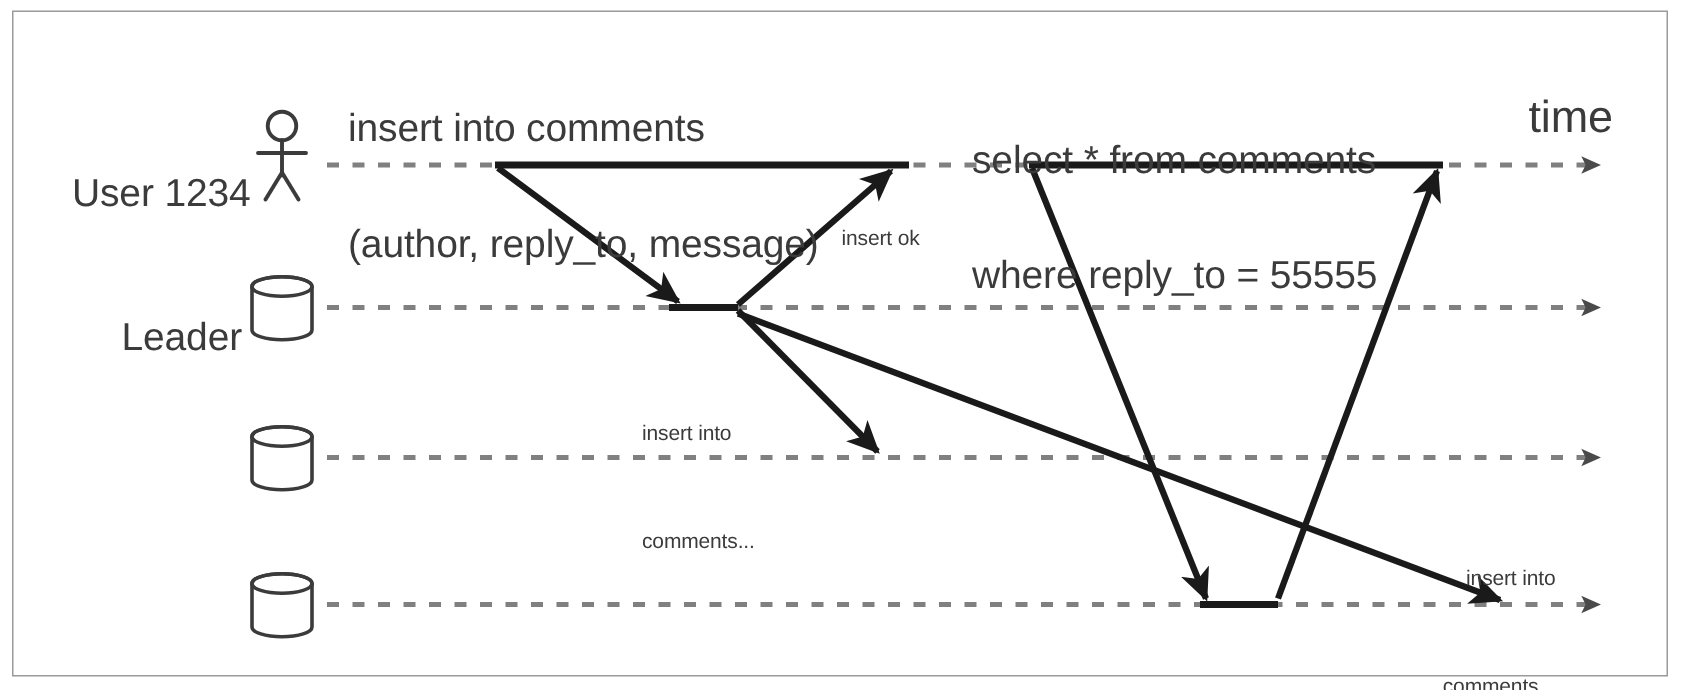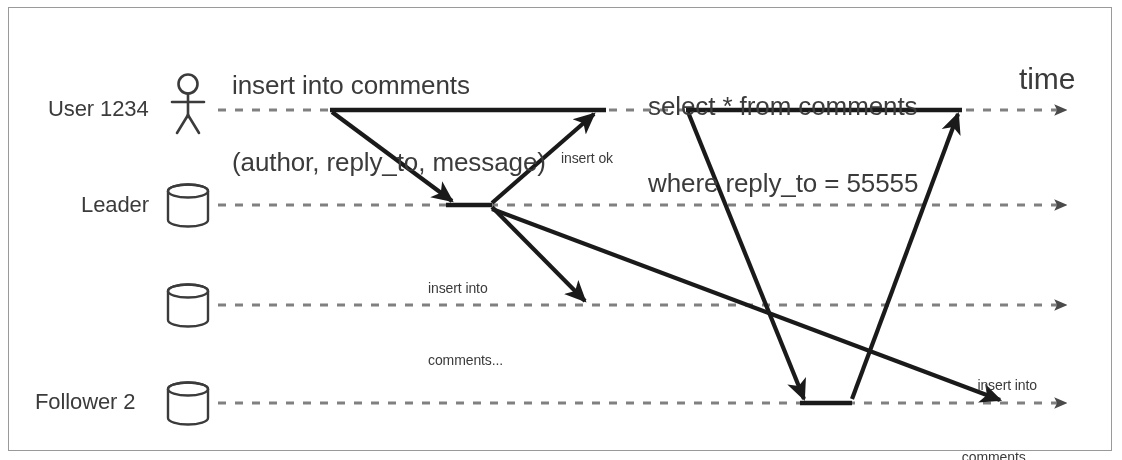--- a/index.html
+++ b/index.html
@@ -22,21 +22,21 @@
   #canvas{position:absolute;left:0;top:0;width:1122px;height:460px;}
   .lbl{
     position:absolute;
     color:#3b3b3b;
     font-size:21px;
     line-height:25px;
     white-space:pre;
     letter-spacing:-0.1px;
   }
   .lbl.right{text-align:right;}
-  .actor-lbl{font-size:22px;}
+  .actor-lbl{font-size:26px;margin-top:20px;}
   .time-lbl{font-size:30px;}
   .code{font-size:26px;line-height:25.5px;}
   .note{font-size:14px;line-height:24px;}
 </style>
 </head>
 <body>
 
 <div id="frame">
   <div id="inner"></div>
 
@@ -95,21 +95,20 @@
     <g stroke="#1a1a1a" stroke-width="4.6" stroke-linecap="butt">
       <line x1="330" y1="110" x2="606" y2="110"></line>
       <line x1="686" y1="110" x2="962" y2="110"></line>
       <line x1="446" y1="205" x2="492" y2="205"></line>
       <line x1="800" y1="403" x2="852" y2="403"></line>
     </g>
   </svg>
 
   <div class="lbl actor-lbl" style="left:48px;top:96px;">User 1234</div>
   <div class="lbl actor-lbl" style="left:81px;top:192px;">Leader</div>
-  <div class="lbl actor-lbl" style="left:35px;top:389px;">Follower 2</div>
 
   <div class="lbl code" style="left:232px;top:22px;">
     <div>insert into comments</div>
     <div>(author, reply_to, message)</div>
   </div>
 
   <div class="lbl code" style="left:648px;top:43px;">
     <div>select * from comments</div>
     <div>where reply_to = 55555</div>
   </div>

